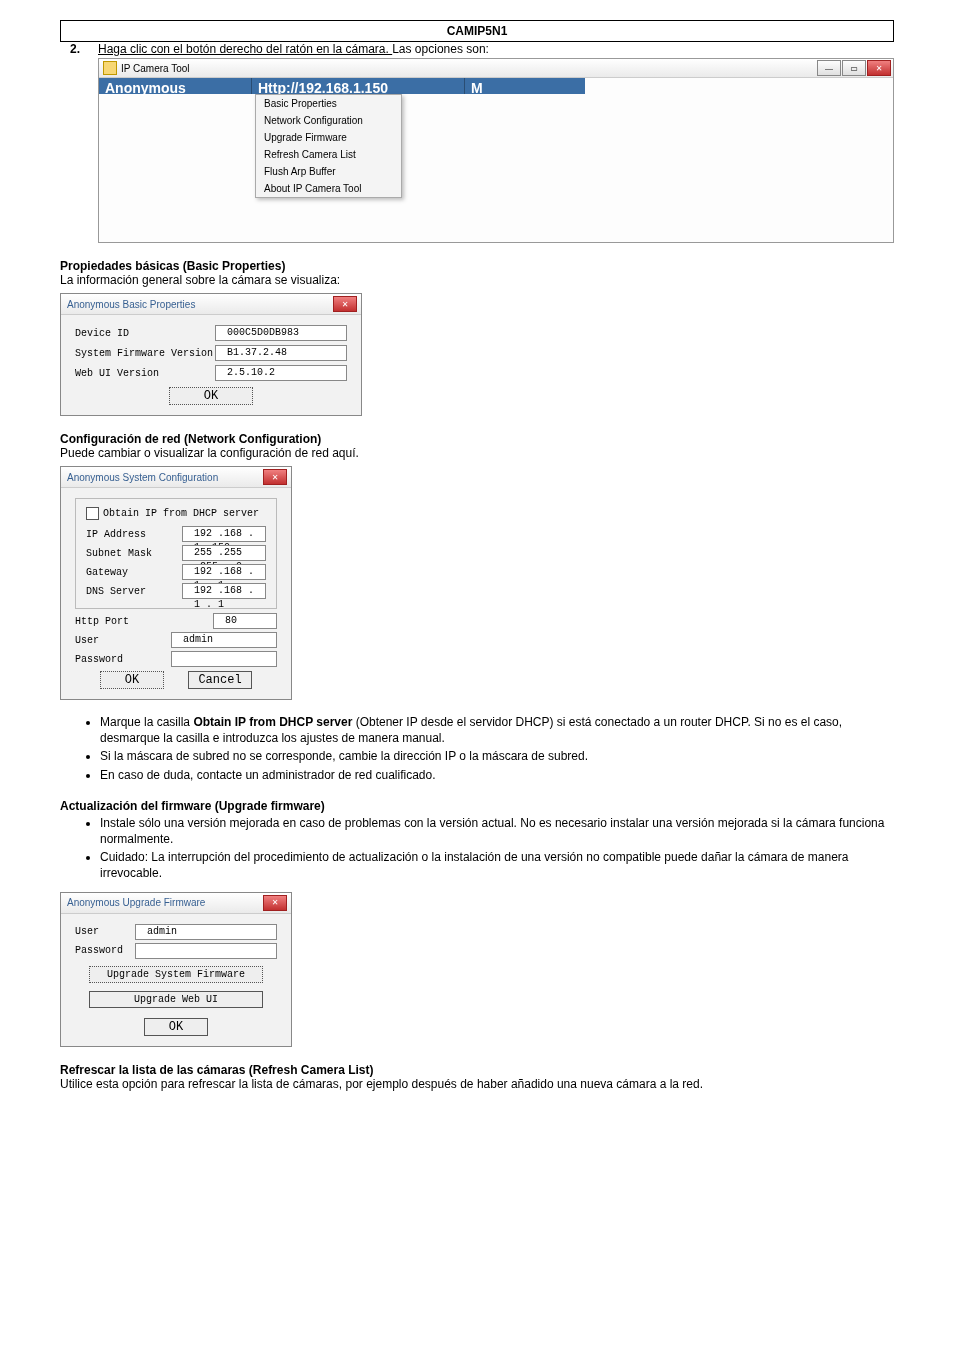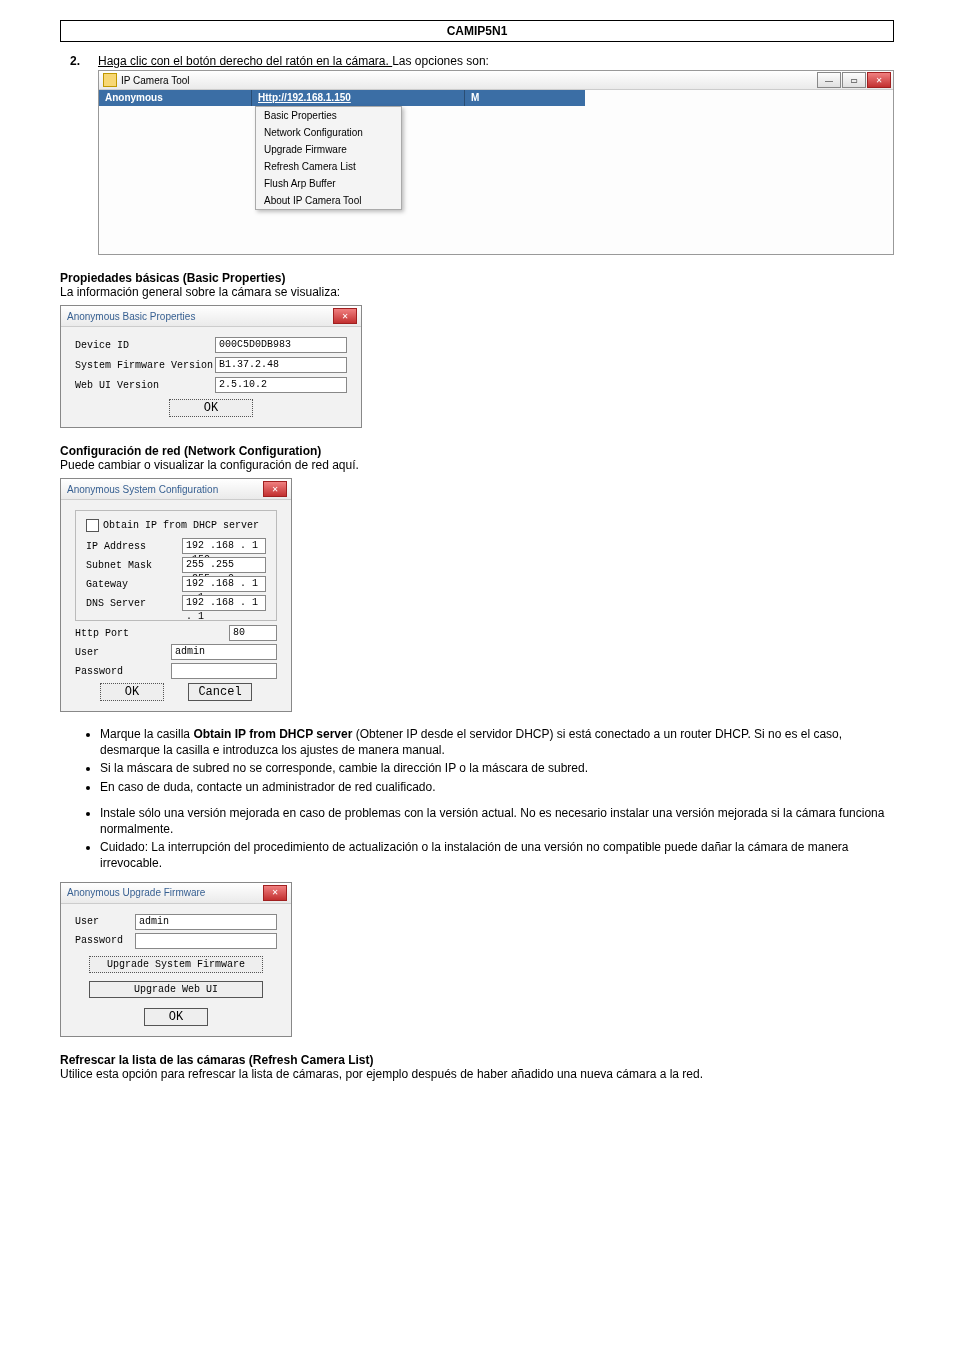--- a/index.html
+++ b/index.html
@@ -12,21 +12,20 @@
     width: 954px;
   }
   .page {
     padding: 20px 60px 20px 60px;
   }
   .header-title {
     border: 1px solid #000;
     text-align: center;
     font-weight: bold;
     padding: 3px 0;
-    margin-bottom: 12px;
   }
   .step-row {
     display: flex;
     align-items: flex-start;
     margin-left: 10px;
   }
   .step-num {
     font-weight: bold;
     width: 28px;
   }
@@ -77,21 +76,21 @@
   .win-btn { width:22px; height:14px; border:1px solid #888; background:linear-gradient(#fdfdfd,#e0e0e0); display:flex; align-items:center; justify-content:center; font-size:8px;}
   .win-btn.close { background: linear-gradient(#f08080,#c23030); color:#fff; border-color:#a02020;}
   .ipct-body {
     width: 486px;
     height: 164px;
     position: relative;
   }
   .ipct-row {
     display:flex;
     height:16px;
-    font-size:10px;
+    font-size:14px;
   }
   .ipct-col-left {
     width: 140px;
     background:#3b6ea5;
     color:#fff;
     font-weight:bold;
     padding:2px 6px;
     border-right:1px solid #2a4d73;
   }
   .ipct-col-mid {
@@ -142,21 +141,21 @@
     border-bottom:1px solid #ccc;
   }
   .dlg .dlg-body { padding:10px 14px; background:#f2f2f2;}
   .prop-row { display:flex; align-items:center; margin-bottom:4px;}
   .prop-label { width:140px; }
   .prop-box {
     flex:1;
     height:14px;
     border:1px solid #888;
     background:#fff;
-    padding:0 3px;
+    padding:0 11px;
     font-size:10px;
     line-height:14px;
   }
   .dlg-btn {
     display:inline-block;
     min-width:70px;
     text-align:center;
     border:1px dotted #555;
     background:#eee;
     padding:1px 6px;
@@ -318,20 +317,21 @@
   </div>
 
   <ul class="bullets">
     <li>
       <span>Marque la casilla </span><span class="bold">Obtain IP from DHCP server</span><span> (Obtener IP desde el servidor DHCP) si está conectado a un router DHCP. Si no es el caso, desmarque la casilla e introduzca los ajustes de manera manual.</span>
     </li>
     <li>Si la máscara de subred no se corresponde, cambie la dirección IP o la máscara de subred.</li>
     <li>En caso de duda, contacte un administrador de red cualificado.</li>
   </ul>
 
+  <div class="section-heading">Actualización del firmware (Upgrade firmware)</div>
   <ul class="bullets">
     <li>Instale sólo una versión mejorada en caso de problemas con la versión actual. No es necesario instalar una versión mejorada si la cámara funciona normalmente.</li>
     <li>Cuidado: La interrupción del procedimiento de actualización o la instalación de una versión no compatible puede dañar la cámara de manera irrevocable.</li>
   </ul>
 
   <div class="shot" style="margin-left:0;">
     <div class="dlg" style="width:230px;">
       <div class="dlg-title">
         <span>Anonymous Upgrade Firmware</span>
         <div class="win-btn close" style="height:14px;">✕</div>

